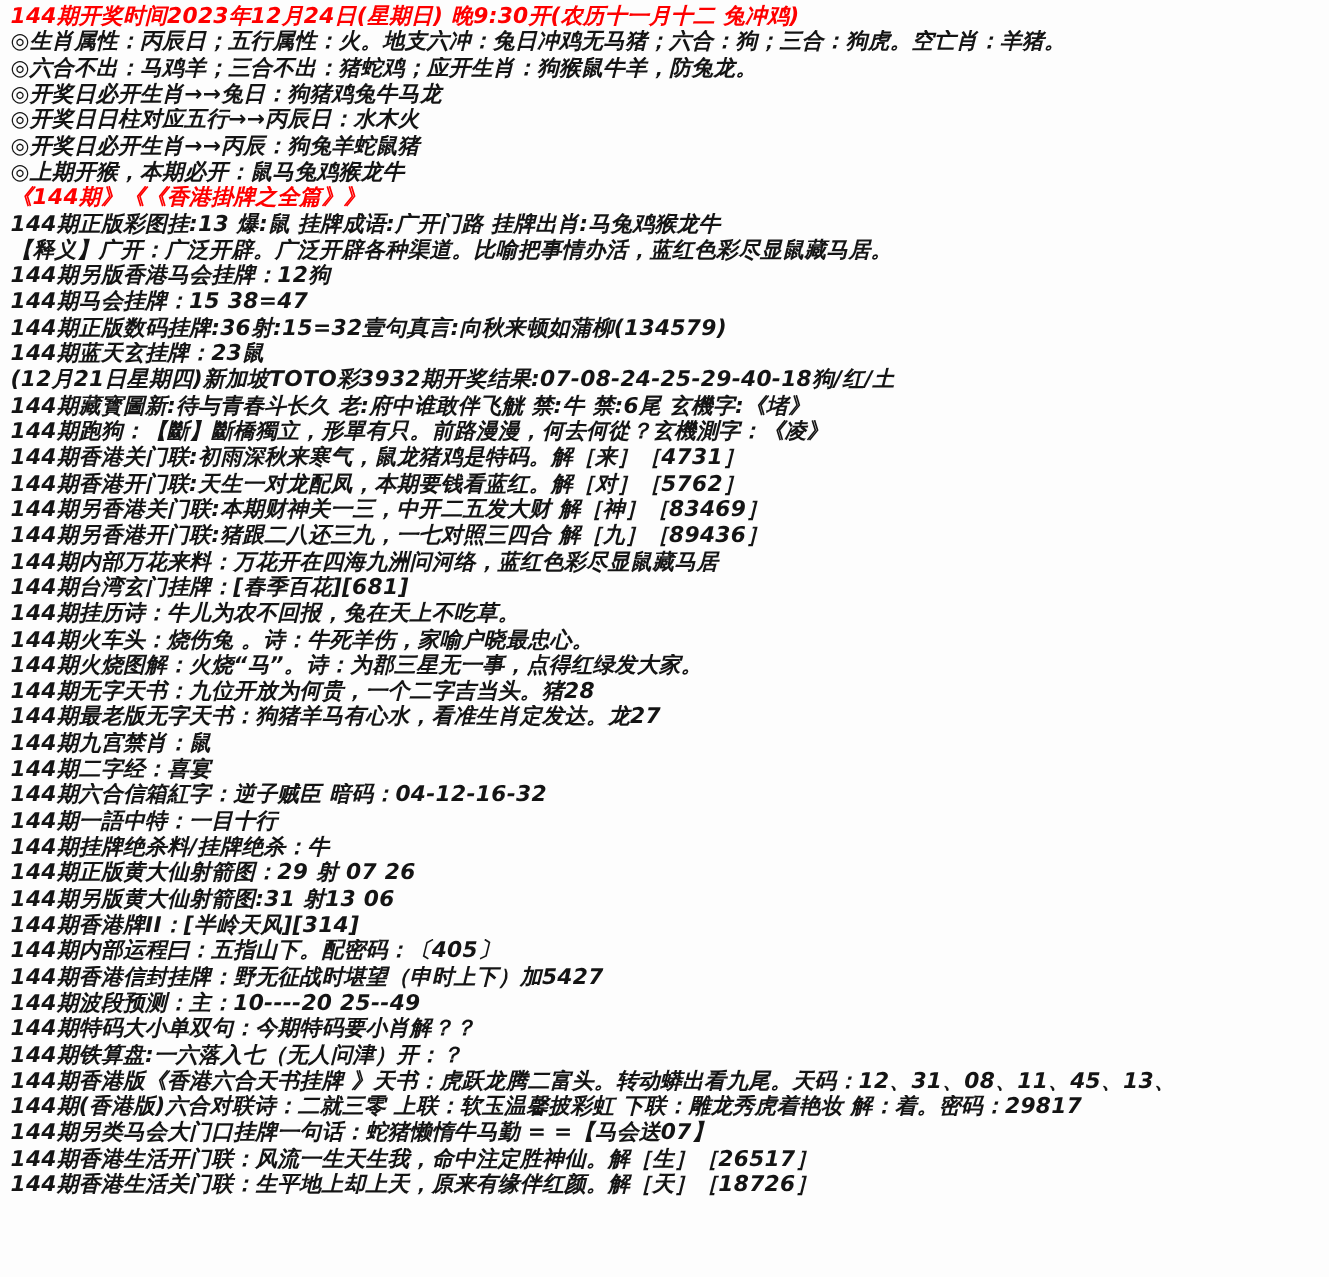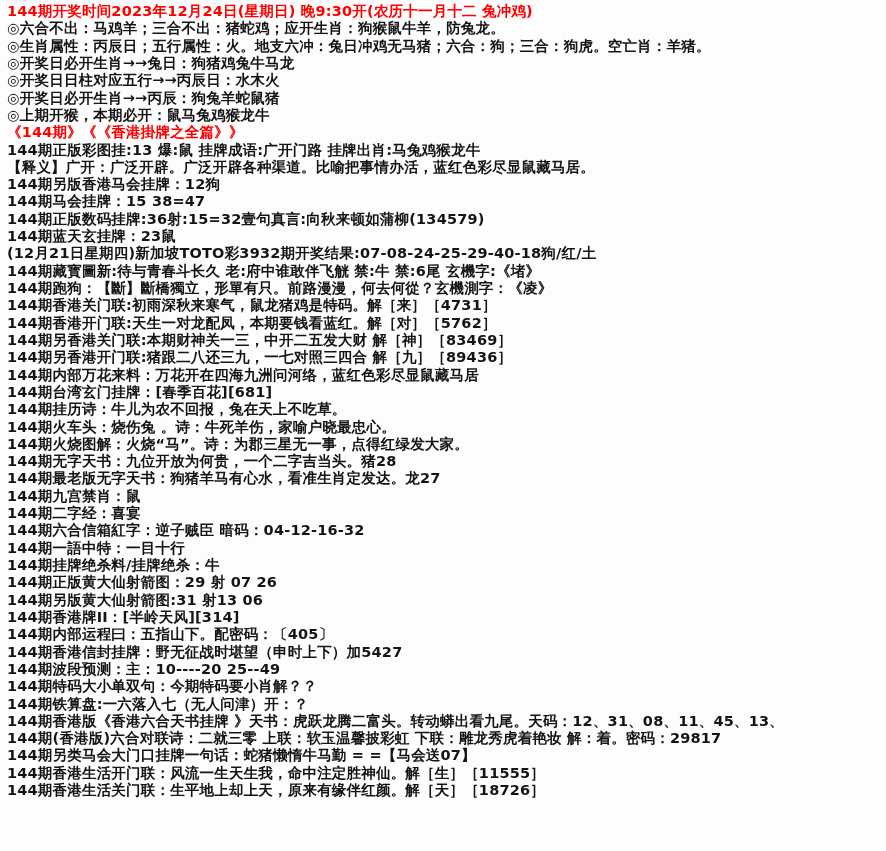--- a/index.html
+++ b/index.html
@@ -20,30 +20,31 @@
     font-size: 14.5px;
     color: #141414;
     background: #fdfdfd;
   }
   .line {
     height: 17.32px;
     line-height: 17.32px;
     white-space: nowrap;
     overflow: hidden;
     letter-spacing: 0.2px;
+    font-style: italic;
   }
   .line.red { color: #fe0000; }
 </style>
 </head>
 <body>
 
 <div id="doc">
     <div class="line red">144期开奖时间2023年12月24日(星期日) 晚9:30开(农历十一月十二 兔冲鸡)</div>
+    <div class="line">◎生肖属性：丙辰日；五行属性：火。地支六冲：兔日冲鸡无马猪；六合：狗；三合：狗虎。空亡肖：羊猪。</div>
     <div class="line">◎六合不出：马鸡羊；三合不出：猪蛇鸡；应开生肖：狗猴鼠牛羊，防兔龙。</div>
-    <div class="line">◎生肖属性：丙辰日；五行属性：火。地支六冲：兔日冲鸡无马猪；六合：狗；三合：狗虎。空亡肖：羊猪。</div>
     <div class="line">◎开奖日必开生肖→→兔日：狗猪鸡兔牛马龙</div>
     <div class="line">◎开奖日日柱对应五行→→丙辰日：水木火</div>
     <div class="line">◎开奖日必开生肖→→丙辰：狗兔羊蛇鼠猪</div>
     <div class="line">◎上期开猴，本期必开：鼠马兔鸡猴龙牛</div>
     <div class="line red">《144期》《《香港掛牌之全篇》》</div>
     <div class="line">144期正版彩图挂:13 爆:鼠 挂牌成语:广开门路 挂牌出肖:马兔鸡猴龙牛</div>
     <div class="line">【释义】广开：广泛开辟。广泛开辟各种渠道。比喻把事情办活，蓝红色彩尽显鼠藏马居。</div>
     <div class="line">144期另版香港马会挂牌：12狗</div>
     <div class="line">144期马会挂牌：15 38=47</div>
     <div class="line">144期正版数码挂牌:36射:15=32壹句真言:向秋来顿如蒲柳(134579)</div>
@@ -71,15 +72,15 @@
     <div class="line">144期另版黄大仙射箭图:31 射13 06</div>
     <div class="line">144期香港牌II：[半岭天风][314]</div>
     <div class="line">144期内部运程曰：五指山下。配密码：〔405〕</div>
     <div class="line">144期香港信封挂牌：野无征战时堪望（申时上下）加5427</div>
     <div class="line">144期波段预测：主：10----20 25--49</div>
     <div class="line">144期特码大小单双句：今期特码要小肖解？？</div>
     <div class="line">144期铁算盘:一六落入七（无人问津）开：？</div>
     <div class="line">144期香港版《香港六合天书挂牌 》天书：虎跃龙腾二富头。转动蟒出看九尾。天码：12、31、08、11、45、13、</div>
     <div class="line">144期(香港版)六合对联诗：二就三零 上联：软玉温馨披彩虹 下联：雕龙秀虎着艳妆 解：着。密码：29817</div>
     <div class="line">144期另类马会大门口挂牌一句话：蛇猪懒惰牛马勤 = =【马会送07】</div>
-    <div class="line">144期香港生活开门联：风流一生天生我，命中注定胜神仙。解［生］［11555］</div>
+    <div class="line">144期香港生活开门联：风流一生天生我，命中注定胜神仙。解［生］［26517］</div>
     <div class="line">144期香港生活关门联：生平地上却上天，原来有缘伴红颜。解［天］［18726］</div>
   </div>
 
 </body></html>

